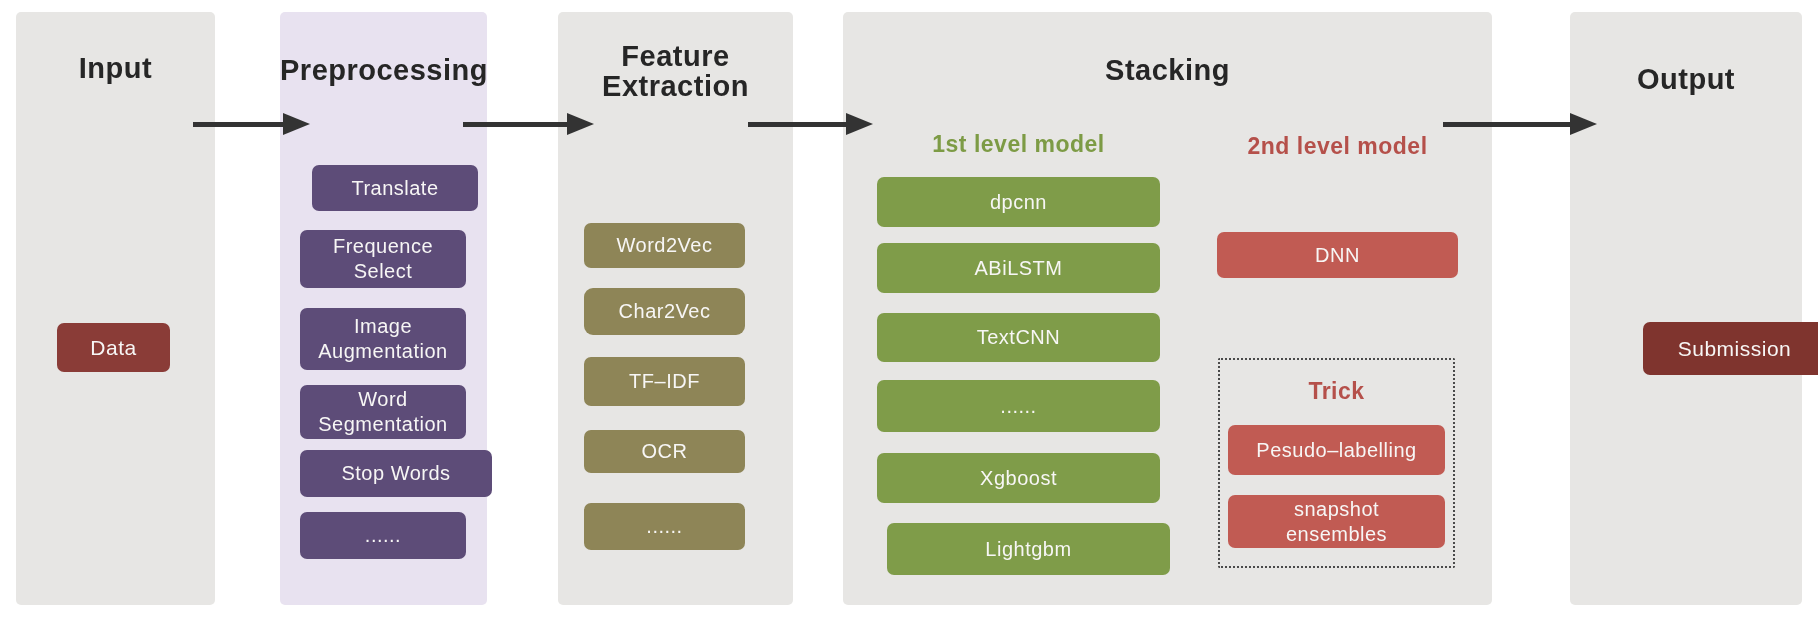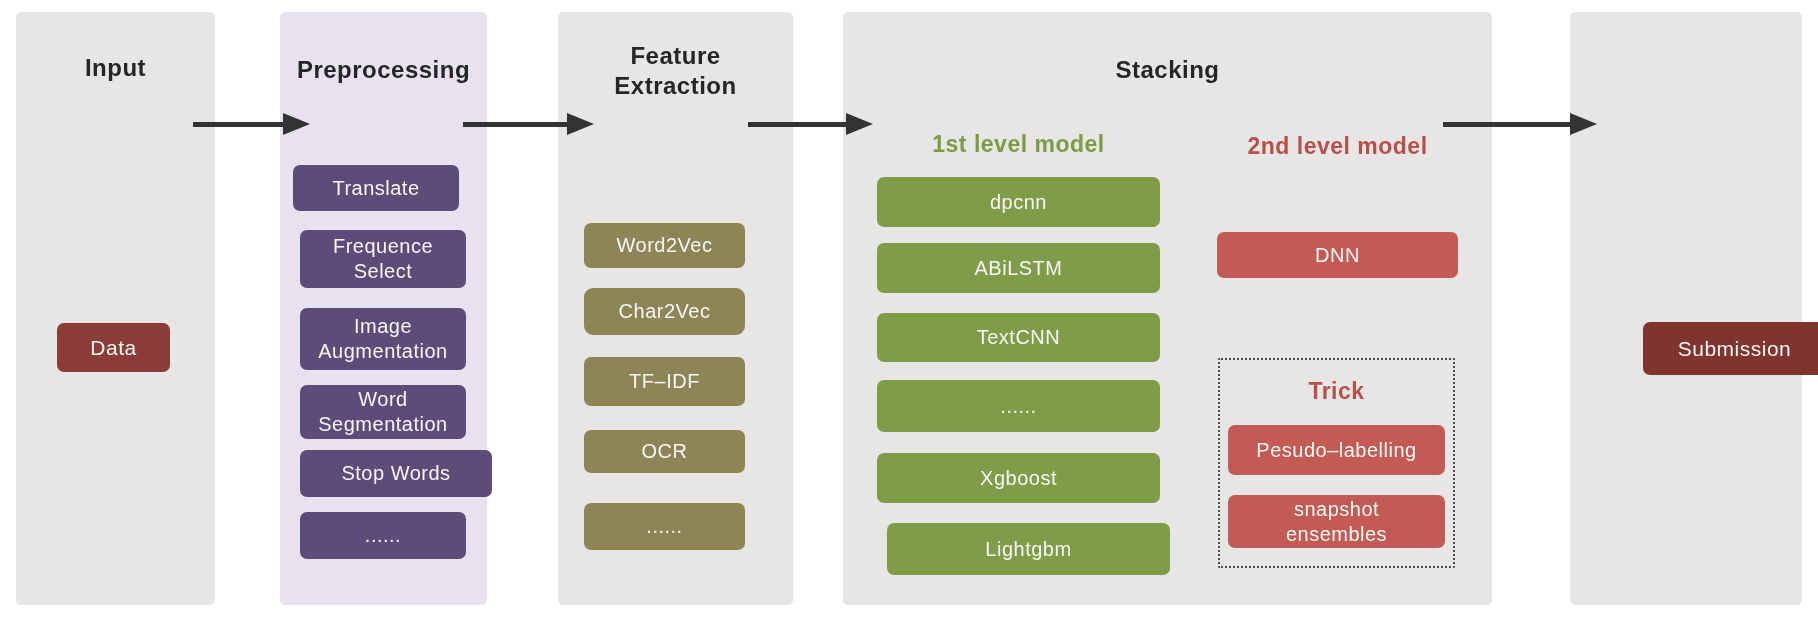--- a/index.html
+++ b/index.html
@@ -14,21 +14,21 @@
   .panel {
     position: absolute;
     top: 12px;
     height: 593px;
     background: #e7e6e4;
     border-radius: 5px;
   }
   .panel.lavender { background: #e8e2f0; }
   .panel-title {
     text-align: center;
-    font-size: 24px;
+    font-size: 29px;
     font-weight: 700;
     color: #262626;
     letter-spacing: 0.5px;
     white-space: pre-line;
     line-height: 30px;
   }
   .box {
     position: absolute;
     border-radius: 7px;
     color: #f7f6f5;
@@ -93,21 +93,21 @@
 
 <div class="canvas">
 
   <div class="panel" style="left:16px; width:199px;">
     <div class="panel-title" style="margin-top:41px;">Input</div>
     <div class="box darkred" style="left:41px; top:311px; width:113px; height:49px;">Data</div>
   </div>
 
   <div class="panel lavender" style="left:280px; width:207px;">
     <div class="panel-title" style="margin-top:43px;">Preprocessing</div>
-    <div class="box purple" style="left:13px; top:153px; width:166px; height:46px;">Translate</div>
+    <div class="box purple" style="left:32px; top:153px; width:166px; height:46px;">Translate</div>
     <div class="box purple" style="left:20px; top:218px; width:166px; height:58px;">Frequence
 Select</div>
     <div class="box purple" style="left:20px; top:296px; width:166px; height:62px;">Image
 Augmentation</div>
     <div class="box purple" style="left:20px; top:373px; width:166px; height:54px;">Word
 Segmentation</div>
     <div class="box purple" style="left:20px; top:438px; width:192px; height:47px;">Stop Words</div>
     <div class="box purple" style="left:20px; top:500px; width:166px; height:47px;">......</div>
   </div>
 
@@ -137,20 +137,21 @@
 
     <div class="trick-box" style="left:375px; top:346px; width:233px; height:206px;">
       <div class="trick-heading">Trick</div>
       <div class="box red" style="left:8px; top:65px; width:217px; height:50px;text-align:right;">Pesudo–labelling</div>
       <div class="box red" style="left:8px; top:135px; width:217px; height:53px;">snapshot
 ensembles</div>
     </div>
   </div>
 
   <div class="panel" style="left:1570px; width:232px;">
+    <div class="panel-title" style="margin-top:52px;">Output</div>
     <div class="box maroon" style="left:25px; top:310px; width:183px; height:53px;margin-left:48px;">Submission</div>
   </div>
 
   <div class="arrow" style="left:193px; top:113px; width:117px;">
     <div class="arrow-shaft"></div>
     <div class="arrow-head"></div>
   </div>
   <div class="arrow" style="left:463px; top:113px; width:131px;">
     <div class="arrow-shaft"></div>
     <div class="arrow-head"></div>

